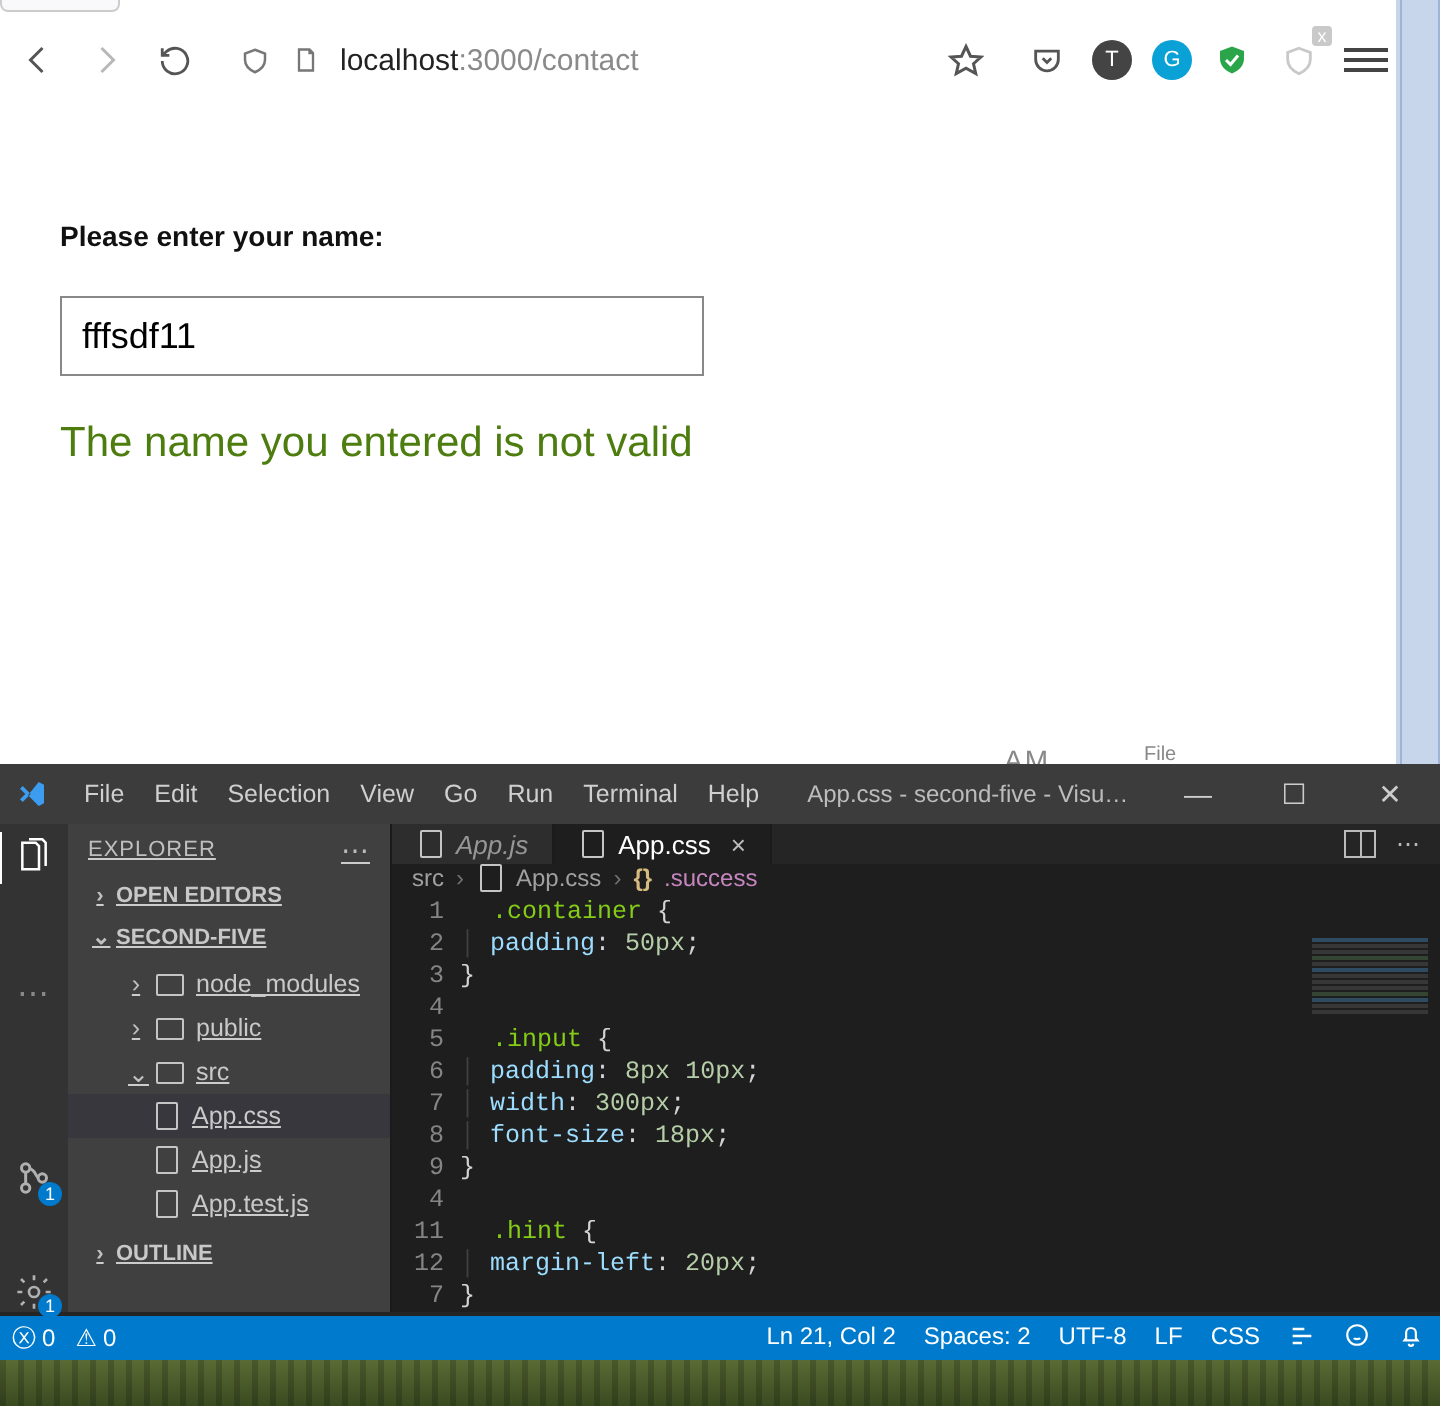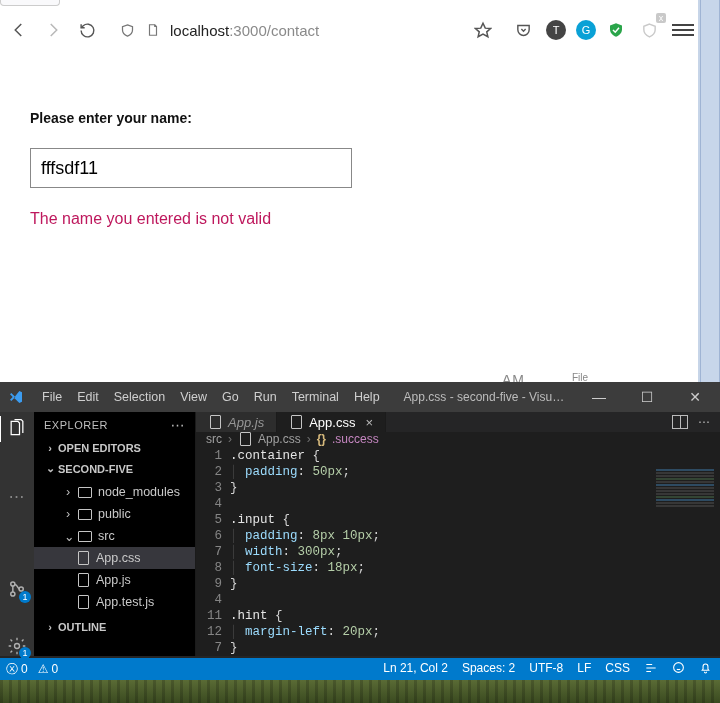--- a/index.html
+++ b/index.html
@@ -37,21 +37,21 @@
   .ext-dim::after{ content:"x"; position:absolute; top:-4px; right:-4px; font-size:9px; background:#888; color:#fff; width:10px; height:10px; border-radius:2px; display:flex; align-items:center; justify-content:center;}
   .hamb { width:22px; display:flex; flex-direction:column; gap:3px; }
   .hamb span{ height:2px; background:#444; }
 
   .page { position:absolute; left:30px; top:110px; right:30px; }
   .page h2 { font-size:14px; font-weight:700; color:#111; margin-bottom:22px;}
   .page input {
     width:322px; height:40px; padding:8px 10px; font-size:18px;
     border:1px solid #888; outline:none; font-family:inherit;
   }
-  .page .hint { color:#be185d; font-size:16px; margin-top:22px; }
+  .page .hint { color:#4d7c0f; font-size:21px; margin-top:22px; }
 
   .blue-strip { position:absolute; left:700px; top:0; width:20px; height:382px; background:#c7d6ea; border-left:1px solid #9fb4d4; border-right:1px solid #9fb4d4;}
   .am-label { position:absolute; left:502px; top:372px; font-size:14px; color:#888; letter-spacing:1px;}
   .file-label { position:absolute; left:572px; top:372px; font-size:10px; color:#888; }
 
   
   .vscode {
     position:absolute; left:0; top:382px; width:720px; height:300px;
     background:#252526; color:#ccc; font-family:"Segoe UI",Arial,sans-serif; font-size:12px;
   }
@@ -66,21 +66,21 @@
   .vs-logo { width:16px; height:16px; color:#3c9cf0; }
 
   .vs-body { display:flex; height:244px; }
   .act-bar { width:34px; background:#333333; display:flex; flex-direction:column; align-items:center; padding-top:6px; gap:18px; position:relative;}
   .act-ic { width:22px; height:22px; color:#b0b0b0; display:flex; align-items:center; justify-content:center; position:relative;}
   .act-ic.active { color:#fff; }
   .act-ic.active::before { content:""; position:absolute; left:-7px; top:-2px; width:2px; height:26px; background:#fff;}
   .badge { position:absolute; bottom:-3px; right:-3px; background:#007acc; color:#fff; font-size:9px; width:12px; height:12px; border-radius:50%; display:flex; align-items:center; justify-content:center;}
   .dots-v{ color:#888; letter-spacing:1px; font-size:16px;}
 
-  .sidebar { width:162px; background:#000000; border-right:1px solid #1b1b1b; }
+  .sidebar { width:162px; background:#404040; border-right:1px solid #1b1b1b;text-decoration:underline; }
   .sb-head { height:26px; display:flex; align-items:center; justify-content:space-between; padding:0 10px; font-size:11px; letter-spacing:.5px; color:#bfbfbf;}
   .sb-head .dots{ color:#bbb; font-size:14px;}
   .sb-sec { font-size:11px; font-weight:700; color:#c8c8c8; padding:4px 6px 4px 12px; display:flex; align-items:center; gap:4px;}
   .chev { display:inline-block; width:8px; text-align:center; color:#c0c0c0;}
   .tree { padding:2px 0 4px 0;}
   .row { height:22px; display:flex; align-items:center; gap:6px; padding-left:18px; font-size:12.5px; color:#c9c9c9;}
   .row.d1{ padding-left:30px;} .row.d2{ padding-left:42px;}
   .row.sel { background:#37373d; }
   .fico{ width:14px; height:14px; display:inline-flex; align-items:center; justify-content:center; color:#c5c5c5;}
   .folder-ico::before{content:"";display:inline-block;width:12px;height:9px;border:1px solid #c5c5c5;border-radius:1px;}
@@ -98,21 +98,21 @@
   .crumbs { height:22px; display:flex; align-items:center; gap:6px; padding-left:10px; font-size:12px; color:#a0a0a0; background:#1e1e1e;}
   .crumbs .csep{ color:#707070;}
   .crumbs .csel{ color:#c586c0;}
   .brace-ic{ color:#d7ba7d; font-weight:bold;}
 
   .code { flex:1; display:flex; font-family:Consolas,"Courier New",monospace; font-size:12.5px; line-height:16px; }
   .gutter { width:34px; text-align:right; color:#858585; padding:2px 8px 0 0;}
   .gutter div{ height:16px;}
   .src { padding-top:2px; color:#d4d4d4;}
   .src div{ height:16px; white-space:pre;}
-  .sel-y{ color:#e5e5e5;}
+  .sel-y{ color:#84cc16;margin-left:16px;}
   .prop{ color:#9cdcfe;}
   .num{ color:#b5cea8;}
   .pun{ color:#d4d4d4;}
   .indent-guide{ color:#404040;}
 
   .minimap{ position:absolute; right:0; top:56px; width:70px; bottom:0; background:#1e1e1e; opacity:.9;}
   .minimap .ml{ height:2px; margin:1px 6px; background:#3a3a3a;}
   .minimap .ml.a{ background:#30506a;} .minimap .ml.b{ background:#374a37;}
 
   .status { position:absolute; left:0; top:658px; width:720px; height:22px; background:#007acc; color:#fff; font-size:12px; display:flex; align-items:center; }

